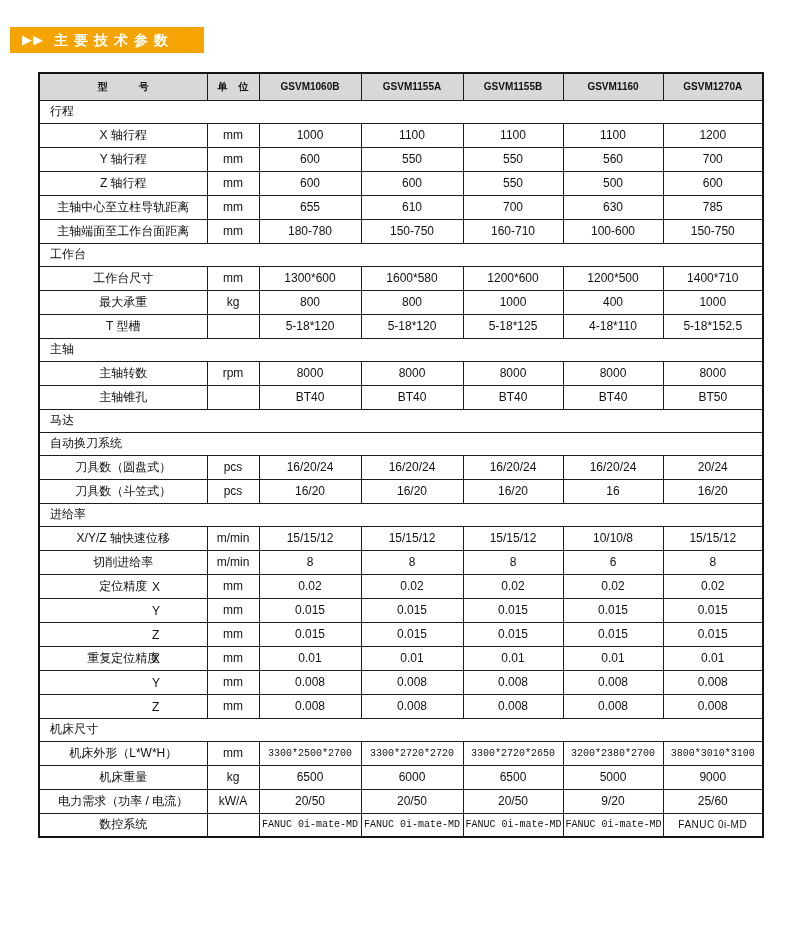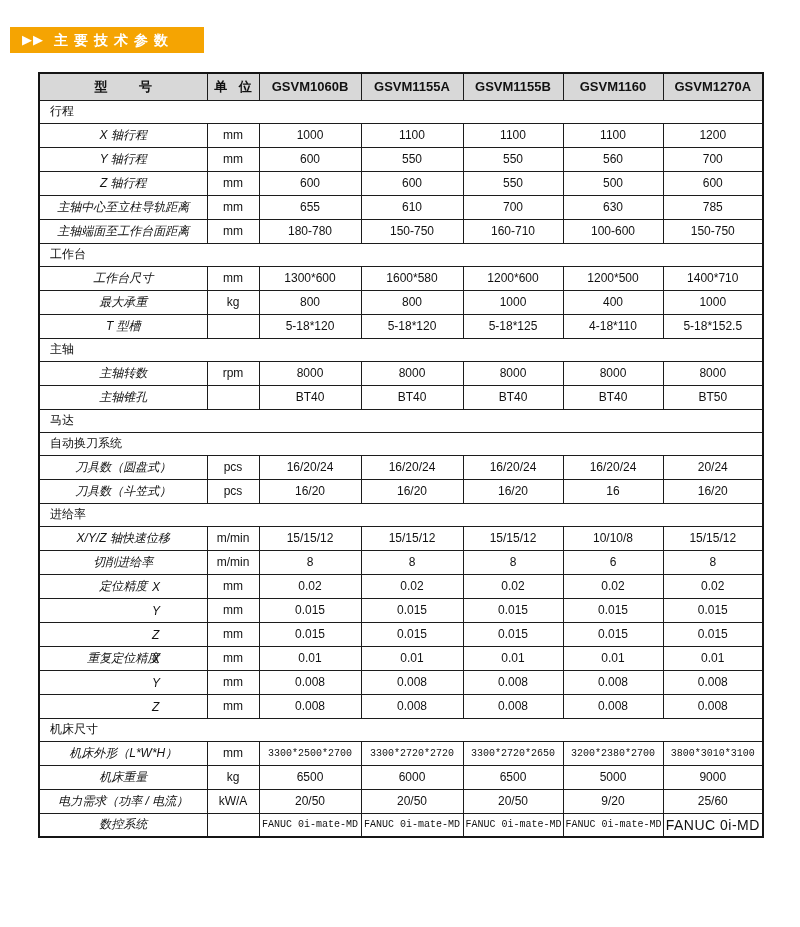--- a/index.html
+++ b/index.html
@@ -31,33 +31,33 @@
     height:24px;
     text-align:center;
     padding:0 2px;
     overflow:hidden;
     white-space:nowrap;
   }
   tr.header-row td {
     background:#D8D8D8;
     font-weight:bold;
     height:27px;
-    font-size:13px;
+    font-size:10px;
   }
   tr.header-row td.model-label { letter-spacing:14px; text-indent:14px; }
   tr.header-row td.unit-label  { letter-spacing:4px; text-indent:4px; }
-  td.label-cell { text-align:left; padding-left:10px; position:relative;font-style:italic; }
+  td.label-cell { text-align:left; padding-left:10px; position:relative; }
   tr.section-row td {
     text-align:left; padding-left:10px;
     font-weight:normal; background:#ffffff;
     height:23px;
   }
   span.axis-letter { position:absolute; left:112px; top:0; line-height:24px; }
   td.small { font-size:10px;font-family:Liberation Mono, monospace; }
-  td.big   { font-size:14px; letter-spacing:0.5px; }
+  td.big   { font-size:10px; letter-spacing:0.5px; }
 </style>
 </head>
 <body>
 
 <div class="banner">
   <span class="arrows">▶▶</span>
   <span class="title">主要技术参数</span>
 </div>
 
 <table class="specs">

